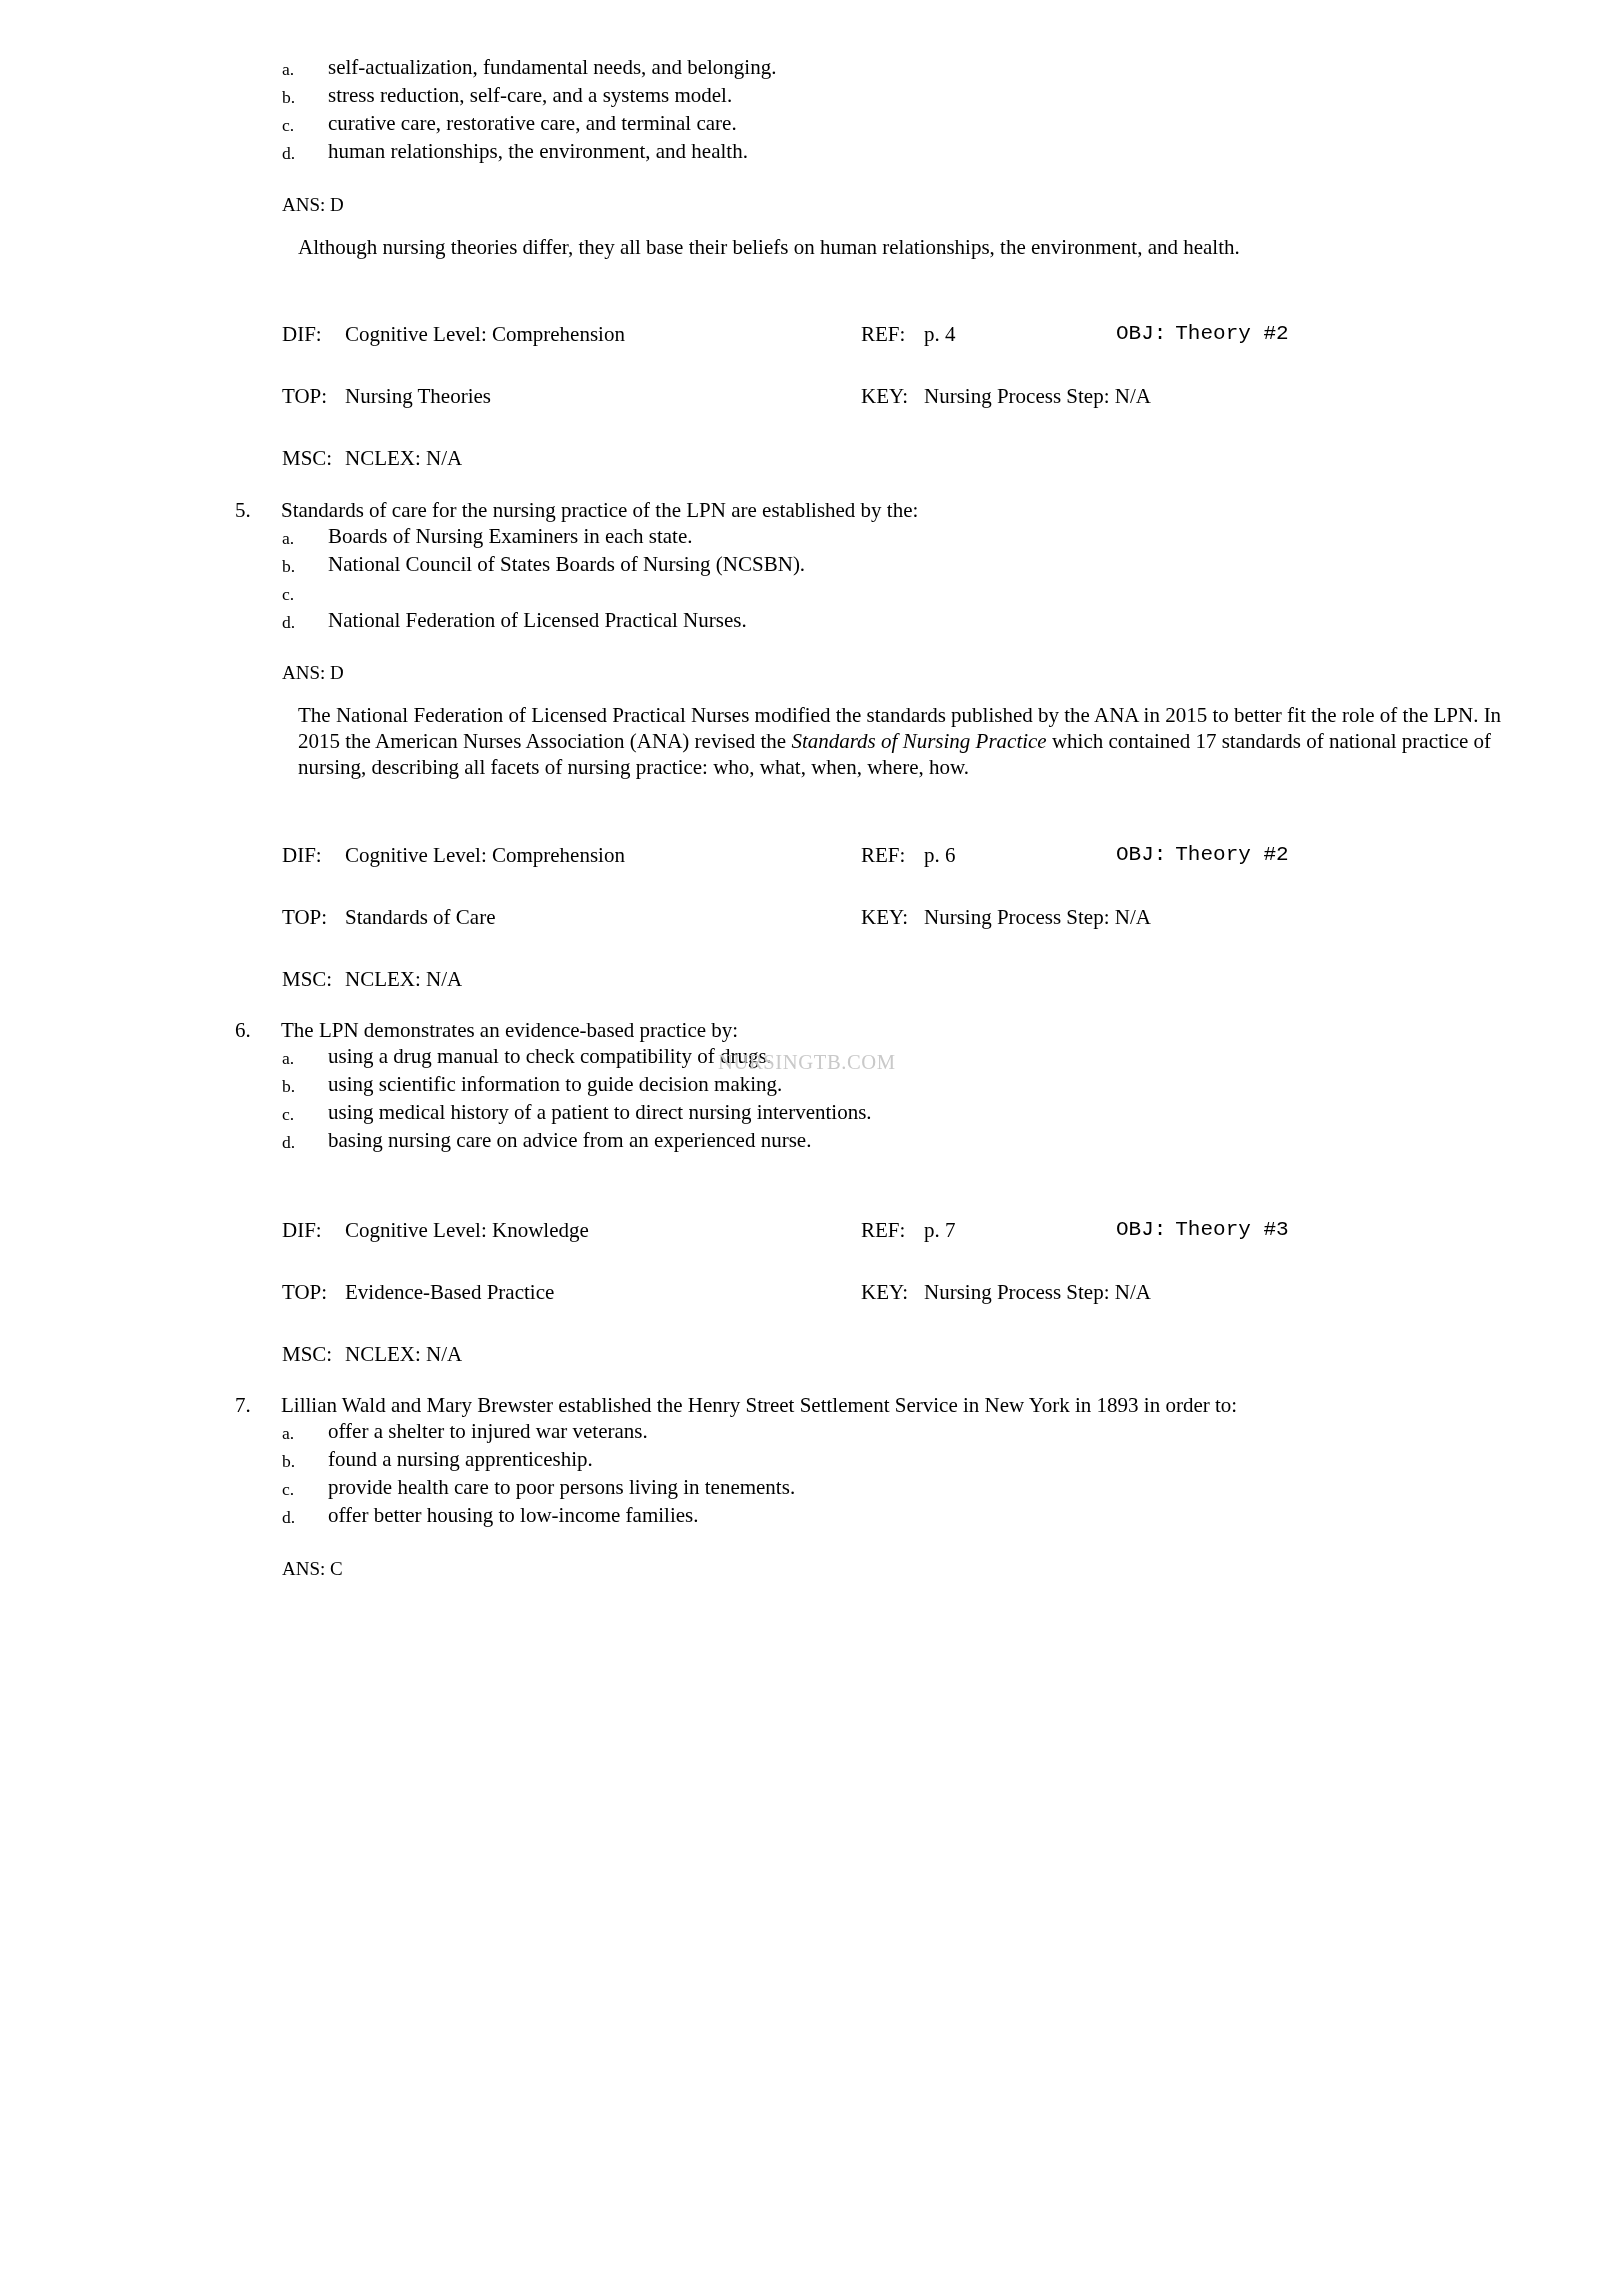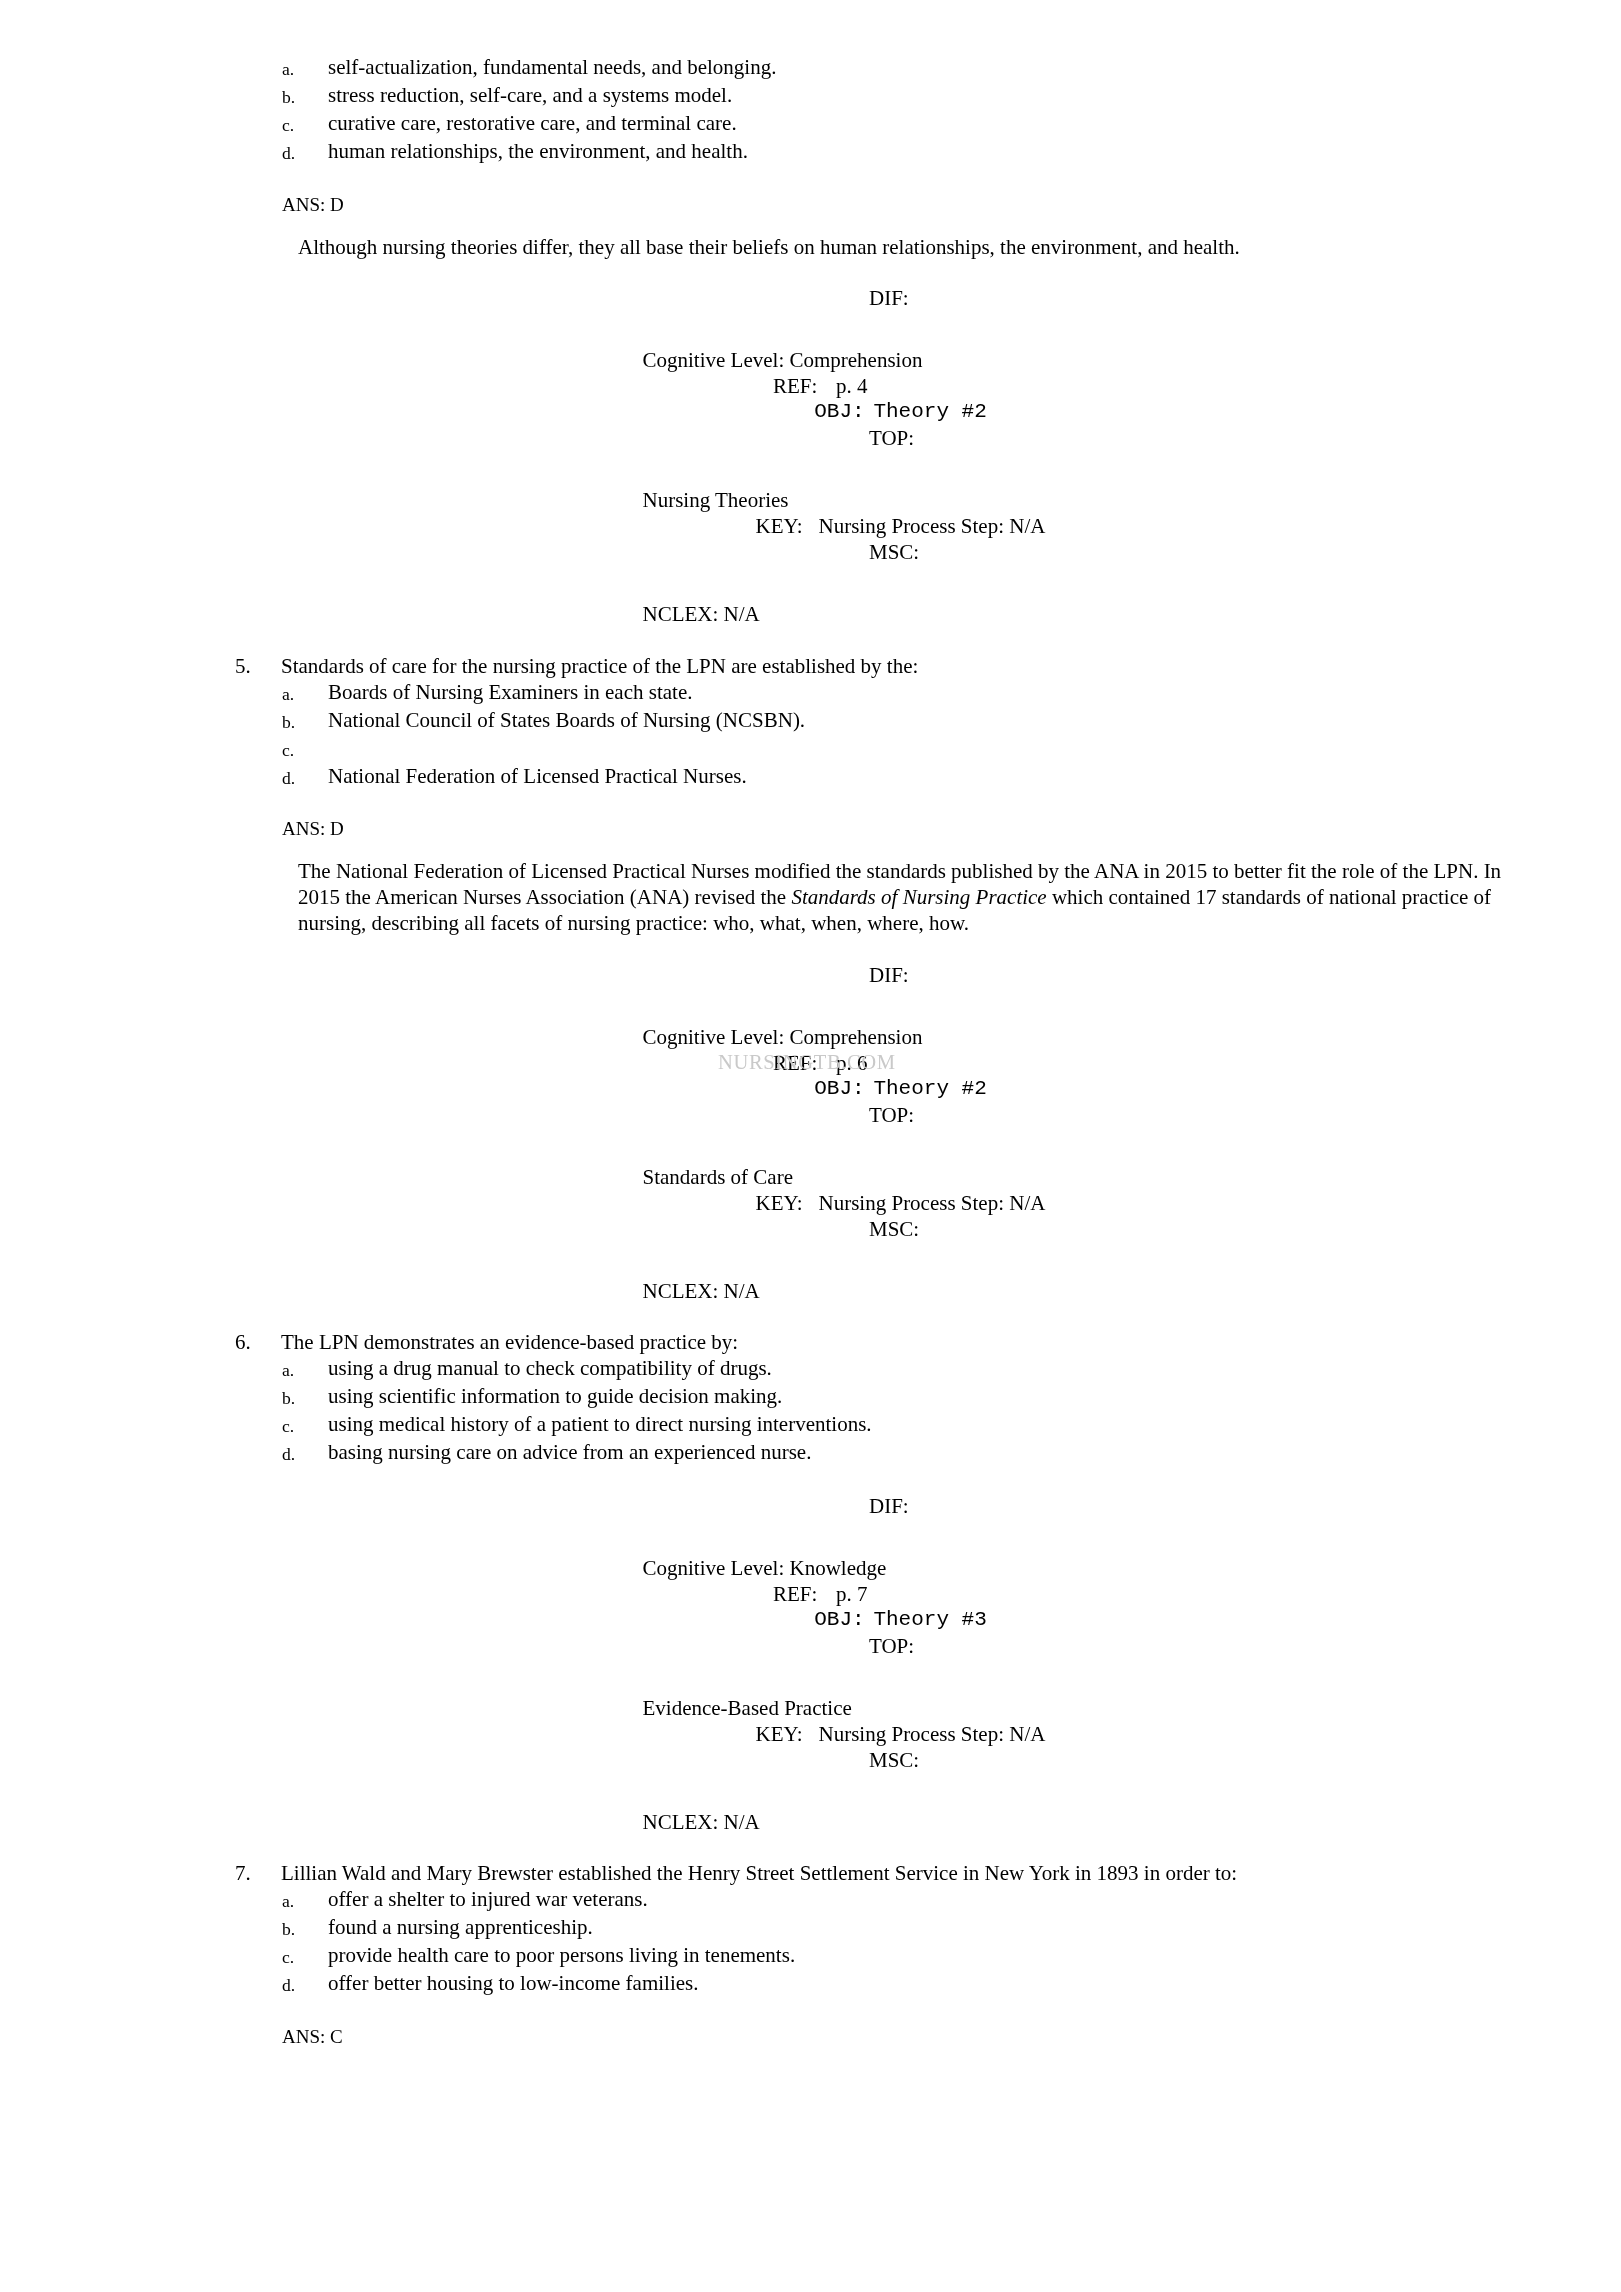--- a/index.html
+++ b/index.html
@@ -90,23 +90,22 @@
 
   
   .meta {
     margin-top: 25.5px;
     position: relative;
     font-size: 21px;
     line-height: 26px;
   }
   .meta-row {
     display: flex;
-    align-items: center;
+    align-items: flex-end;
     white-space: nowrap;
-    flex-direction: column;
   }
   .m-label {
     flex: 0 0 auto;
     width: 63px;
   }
   .m-col1 {
     flex: 0 0 auto;
     width: 516px;
     margin-top: 36px;
   }

